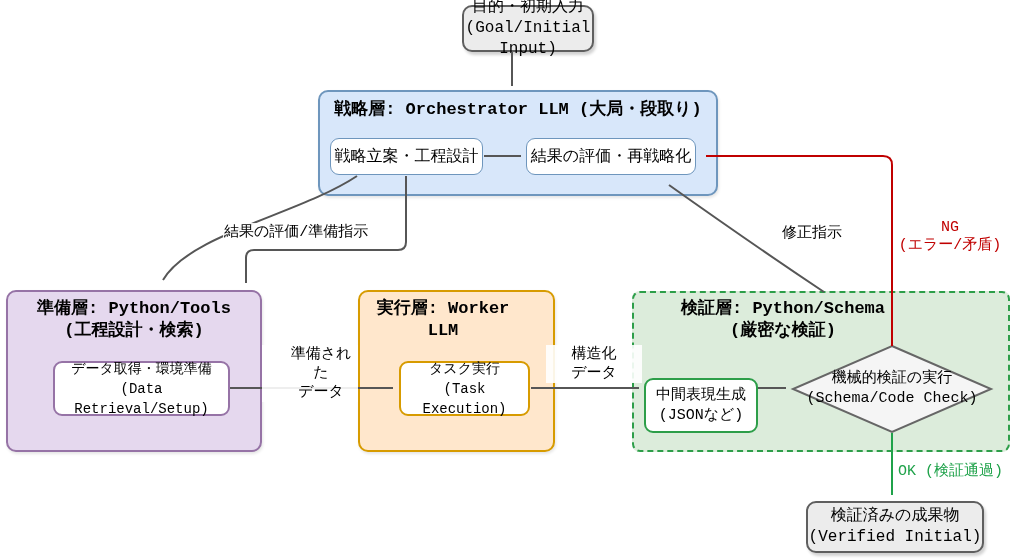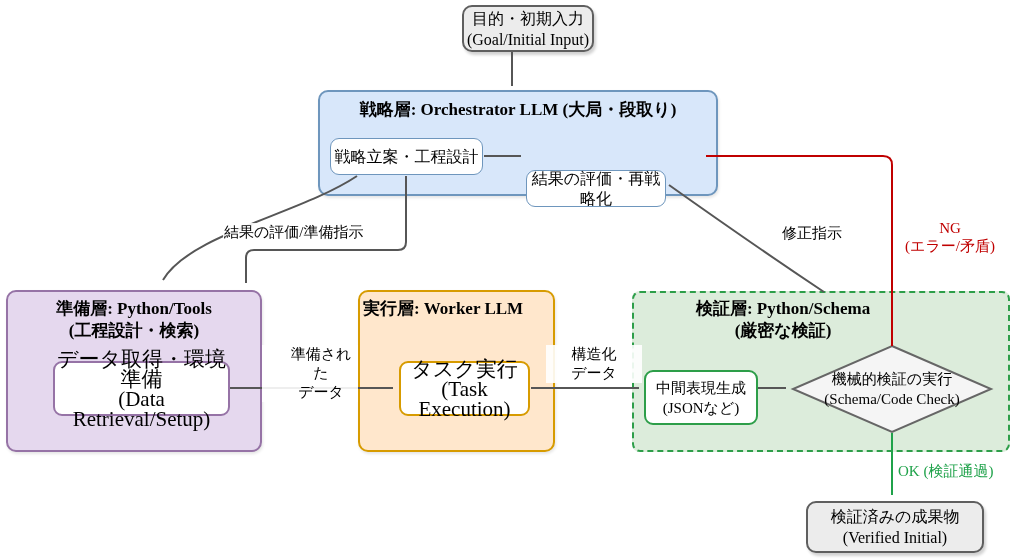--- a/index.html
+++ b/index.html
@@ -7,34 +7,34 @@
     --purple-fill:#e5d8ee; --purple-stroke:#9673a6;
     --orange-fill:#ffe7cc; --orange-stroke:#d79b00;
     --green-fill:#dcecdb; --green-stroke:#2d9e49;
     --gray-fill:#ececec; --gray-stroke:#5f5f5f;
     --node-fill:#ffffff; --diamond-fill:#f5f5f5; --diamond-stroke:#666666;
     --arrow:#565656; --ng-red:#c00000; --ok-green:#1fa24a; --text:#000000;
   }
   html,body{margin:0;padding:0;background:#fff;}
   #canvas{
     position:relative;width:1024px;height:559px;background:#ffffff;overflow:hidden;
-    font-family:Liberation Serif, serif;color:var(--text);
+    font-family:Liberation Mono, monospace;color:var(--text);
   }
   .abs{position:absolute;box-sizing:border-box;}
   .container{border-radius:10px;z-index:1;box-shadow:1px 2px 3px rgba(0,0,0,0.10);}
   .terminal{
     background:var(--gray-fill);border:2px solid var(--gray-stroke);border-radius:10px;
     display:flex;flex-direction:column;align-items:center;justify-content:center;
     font-size:16px;line-height:21px;text-align:center;z-index:1;
     box-shadow:2px 3px 3px rgba(0,0,0,0.18);
   }
   .node{
     background:var(--node-fill);border-radius:9px;display:flex;flex-direction:column;
     align-items:center;justify-content:center;text-align:center;z-index:2;
-    font-size:21px;line-height:20px;
+    font-size:14px;line-height:20px;
   }
   .layer-title{font-weight:700;font-size:17px;line-height:22px;text-align:center;z-index:2;}
   .edge-label{font-size:15px;line-height:19px;z-index:6;background:rgba(255,255,255,0.9);padding:0 1px;}
   #arrow-layer{position:absolute;left:0;top:0;z-index:5;pointer-events:none;}
   #arrow-layer path{fill:none;stroke-width:2;}
   .e-gray{stroke:var(--arrow);}
   .e-red{stroke:var(--ng-red);}
   .e-green{stroke:var(--ok-green);}
   .mk-gray{fill:var(--arrow);}
   .mk-red{fill:var(--ng-red);}
@@ -49,21 +49,21 @@
   <div class="abs terminal" style="left:462px;top:5px;width:132px;height:47px;">
     <div>目的・初期入力</div>
     <div>(Goal/Initial Input)</div>
   </div>
 
   <div class="abs container" style="left:318px;top:90px;width:400px;height:106px;background:var(--blue-fill);border:2px solid var(--blue-stroke);"></div>
   <div class="abs layer-title" style="left:318px;top:99px;width:400px;">戦略層: Orchestrator LLM (大局・段取り)</div>
   <div class="abs node" style="left:330px;top:138px;width:153px;height:37px;border:1.5px solid var(--blue-stroke);font-size:16px;">
     <div>戦略立案・工程設計</div>
   </div>
-  <div class="abs node" style="left:526px;top:138px;width:140px;height:37px;border:1.5px solid var(--blue-stroke);font-size:16px;margin-top:32px;">
+  <div class="abs node" style="left:526px;top:138px;width:170px;height:37px;border:1.5px solid var(--blue-stroke);font-size:16px;">
     <div>結果の評価・再戦略化</div>
   </div>
 
   <div class="abs container" style="left:6px;top:290px;width:256px;height:162px;background:var(--purple-fill);border:2px solid var(--purple-stroke);"></div>
   <div class="abs layer-title" style="left:6px;top:298px;width:256px;">
     <div>準備層: Python/Tools</div>
     <div>(工程設計・検索)</div>
   </div>
   <div class="abs node" style="left:53px;top:361px;width:177px;height:55px;border:2px solid var(--purple-stroke);">
     <div>データ取得・環境準備</div>
@@ -77,21 +77,21 @@
   <div class="abs node" style="left:399px;top:361px;width:131px;height:55px;border:2px solid var(--orange-stroke);">
     <div>タスク実行</div>
     <div>(Task Execution)</div>
   </div>
 
   <div class="abs container" style="left:632px;top:291px;width:378px;height:161px;background:var(--green-fill);border:2px dashed var(--green-stroke);border-radius:8px;box-shadow:none;"></div>
   <div class="abs layer-title" style="left:633px;top:298px;width:300px;">
     <div>検証層: Python/Schema</div>
     <div>(厳密な検証)</div>
   </div>
-  <div class="abs node" style="left:644px;top:370px;width:114px;height:55px;border:2px solid var(--green-stroke);font-size:15px;">
+  <div class="abs node" style="left:644px;top:378px;width:114px;height:55px;border:2px solid var(--green-stroke);font-size:15px;">
     <div>中間表現生成</div>
     <div>(JSONなど)</div>
   </div>
   <div class="abs" style="left:790px;top:369px;width:204px;text-align:center;font-size:15px;line-height:20px;z-index:6;">
     <div>機械的検証の実行</div>
     <div>(Schema/Code Check)</div>
   </div>
 
   <div class="abs terminal" style="left:806px;top:501px;width:178px;height:52px;">
     <div>検証済みの成果物</div>

